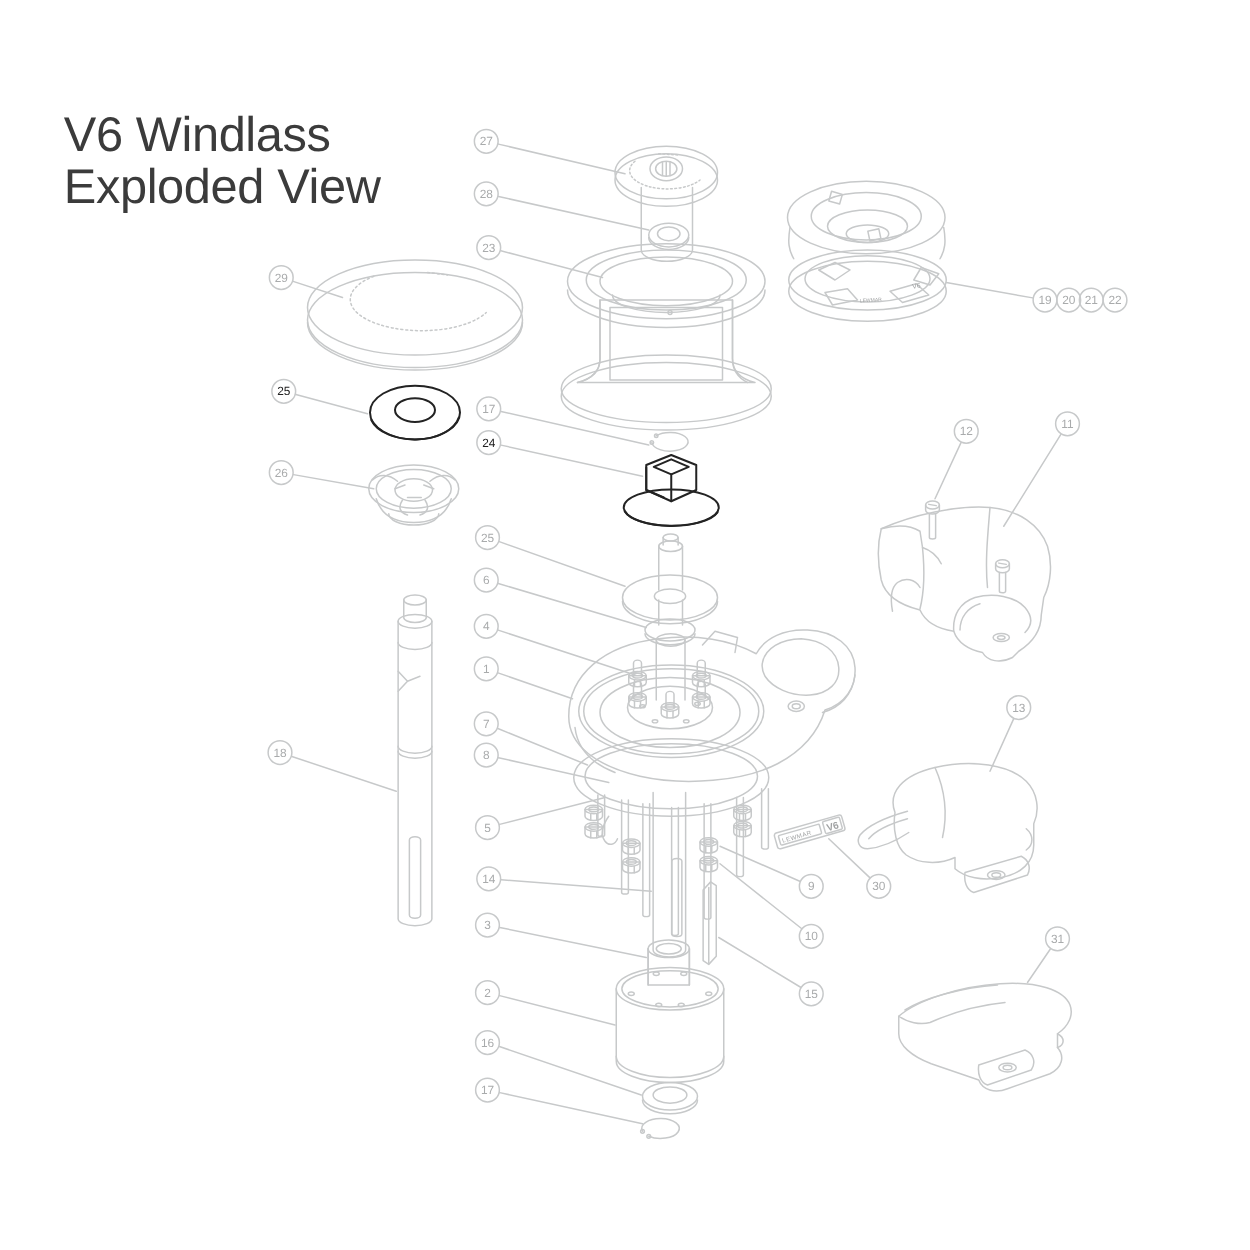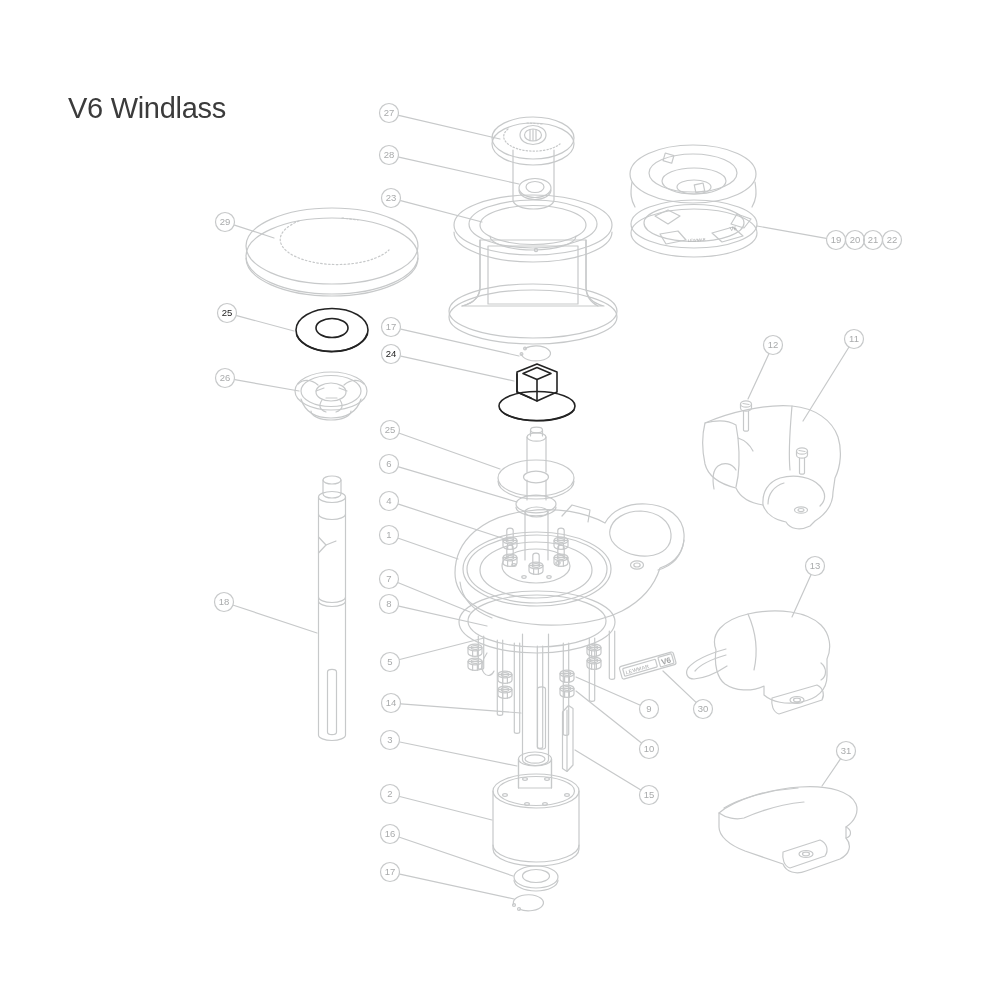--- a/index.html
+++ b/index.html
@@ -2,41 +2,42 @@
 <html style="--background: #ffffff; --line: #c7c9ca; --line-dark: #b0b2b3; --leader: #c1c3c4; --callout-ring: #bdbfc0; --callout-text: #a9abac; --highlight: #232323; --title-text: #3b3b3b; --brand-text: #a0a2a3;"><head>
 <meta charset="utf-8">
 <style>
   :root{
     --background:#ffffff; --line:#c7c9ca; --line-dark:#b0b2b3; --leader:#c1c3c4;
     --callout-ring:#bdbfc0; --callout-text:#a9abac; --highlight:#232323;
     --title-text:#3b3b3b; --brand-text:#a0a2a3;
   }
   html,body{margin:0;padding:0;width:1000px;height:1000px;background:var(--background);overflow:hidden;}
   .stage{position:relative;width:1000px;height:1000px;font-family:"Liberation Sans",sans-serif;}
-  .title{position:absolute;left:68px;top:88px;font-size:29px;line-height:41px;color:var(--title-text);letter-spacing:-0.3px;font-weight:500;}
+  .title{position:absolute;left:51px;top:88px;font-size:39px;line-height:41px;color:var(--title-text);letter-spacing:-0.3px;font-weight:500;}
   svg{position:absolute;left:0;top:0;}
   svg *{stroke-linecap:round;stroke-linejoin:round;}
   .art path,.art ellipse,.art circle,.art rect,.art line{fill:none;stroke:var(--line);stroke-width:1.2;}
   .fill{fill:#ffffff;}
   .nostroke{stroke:none;}
   .dark path,.dark ellipse,.dark circle{stroke:var(--highlight);stroke-width:1.6;}
   .thick{stroke-width:2.6;}
   .knurl{stroke-width:8;stroke-dasharray:1.6 2.3;}
   .knurl-s{stroke-width:5;stroke-dasharray:1.4 2;}
   .soft{stroke:var(--line-dark);}
   text{font-family:"Liberation Sans",sans-serif;}
   .brandtext{fill:var(--brand-text);stroke:none;}
 </style>
 </head>
 <body>
 
 <div class="stage">
 
   <div class="title">
     <div>V6 Windlass</div>
+    <div>Exploded View</div>
   </div>
 
   <svg class="art" width="1000" height="1000" viewBox="0 0 1000 1000">
     <defs>
       <pattern id="perf" width="8" height="7.5" patternUnits="userSpaceOnUse">
         <ellipse cx="4" cy="3.7" rx="1.8" ry="2.1" fill="none" stroke="#c7c9ca" stroke-width="0.8"></ellipse>
       </pattern>
       <g id="hexnut">
         <path class="fill" d="M-7,-2.5 V3 a7,3.4 0 0 0 14,0 V-2.5 Z"></path>
         <line x1="-2.4" y1="0.9" x2="-2.4" y2="6.2"></line>

